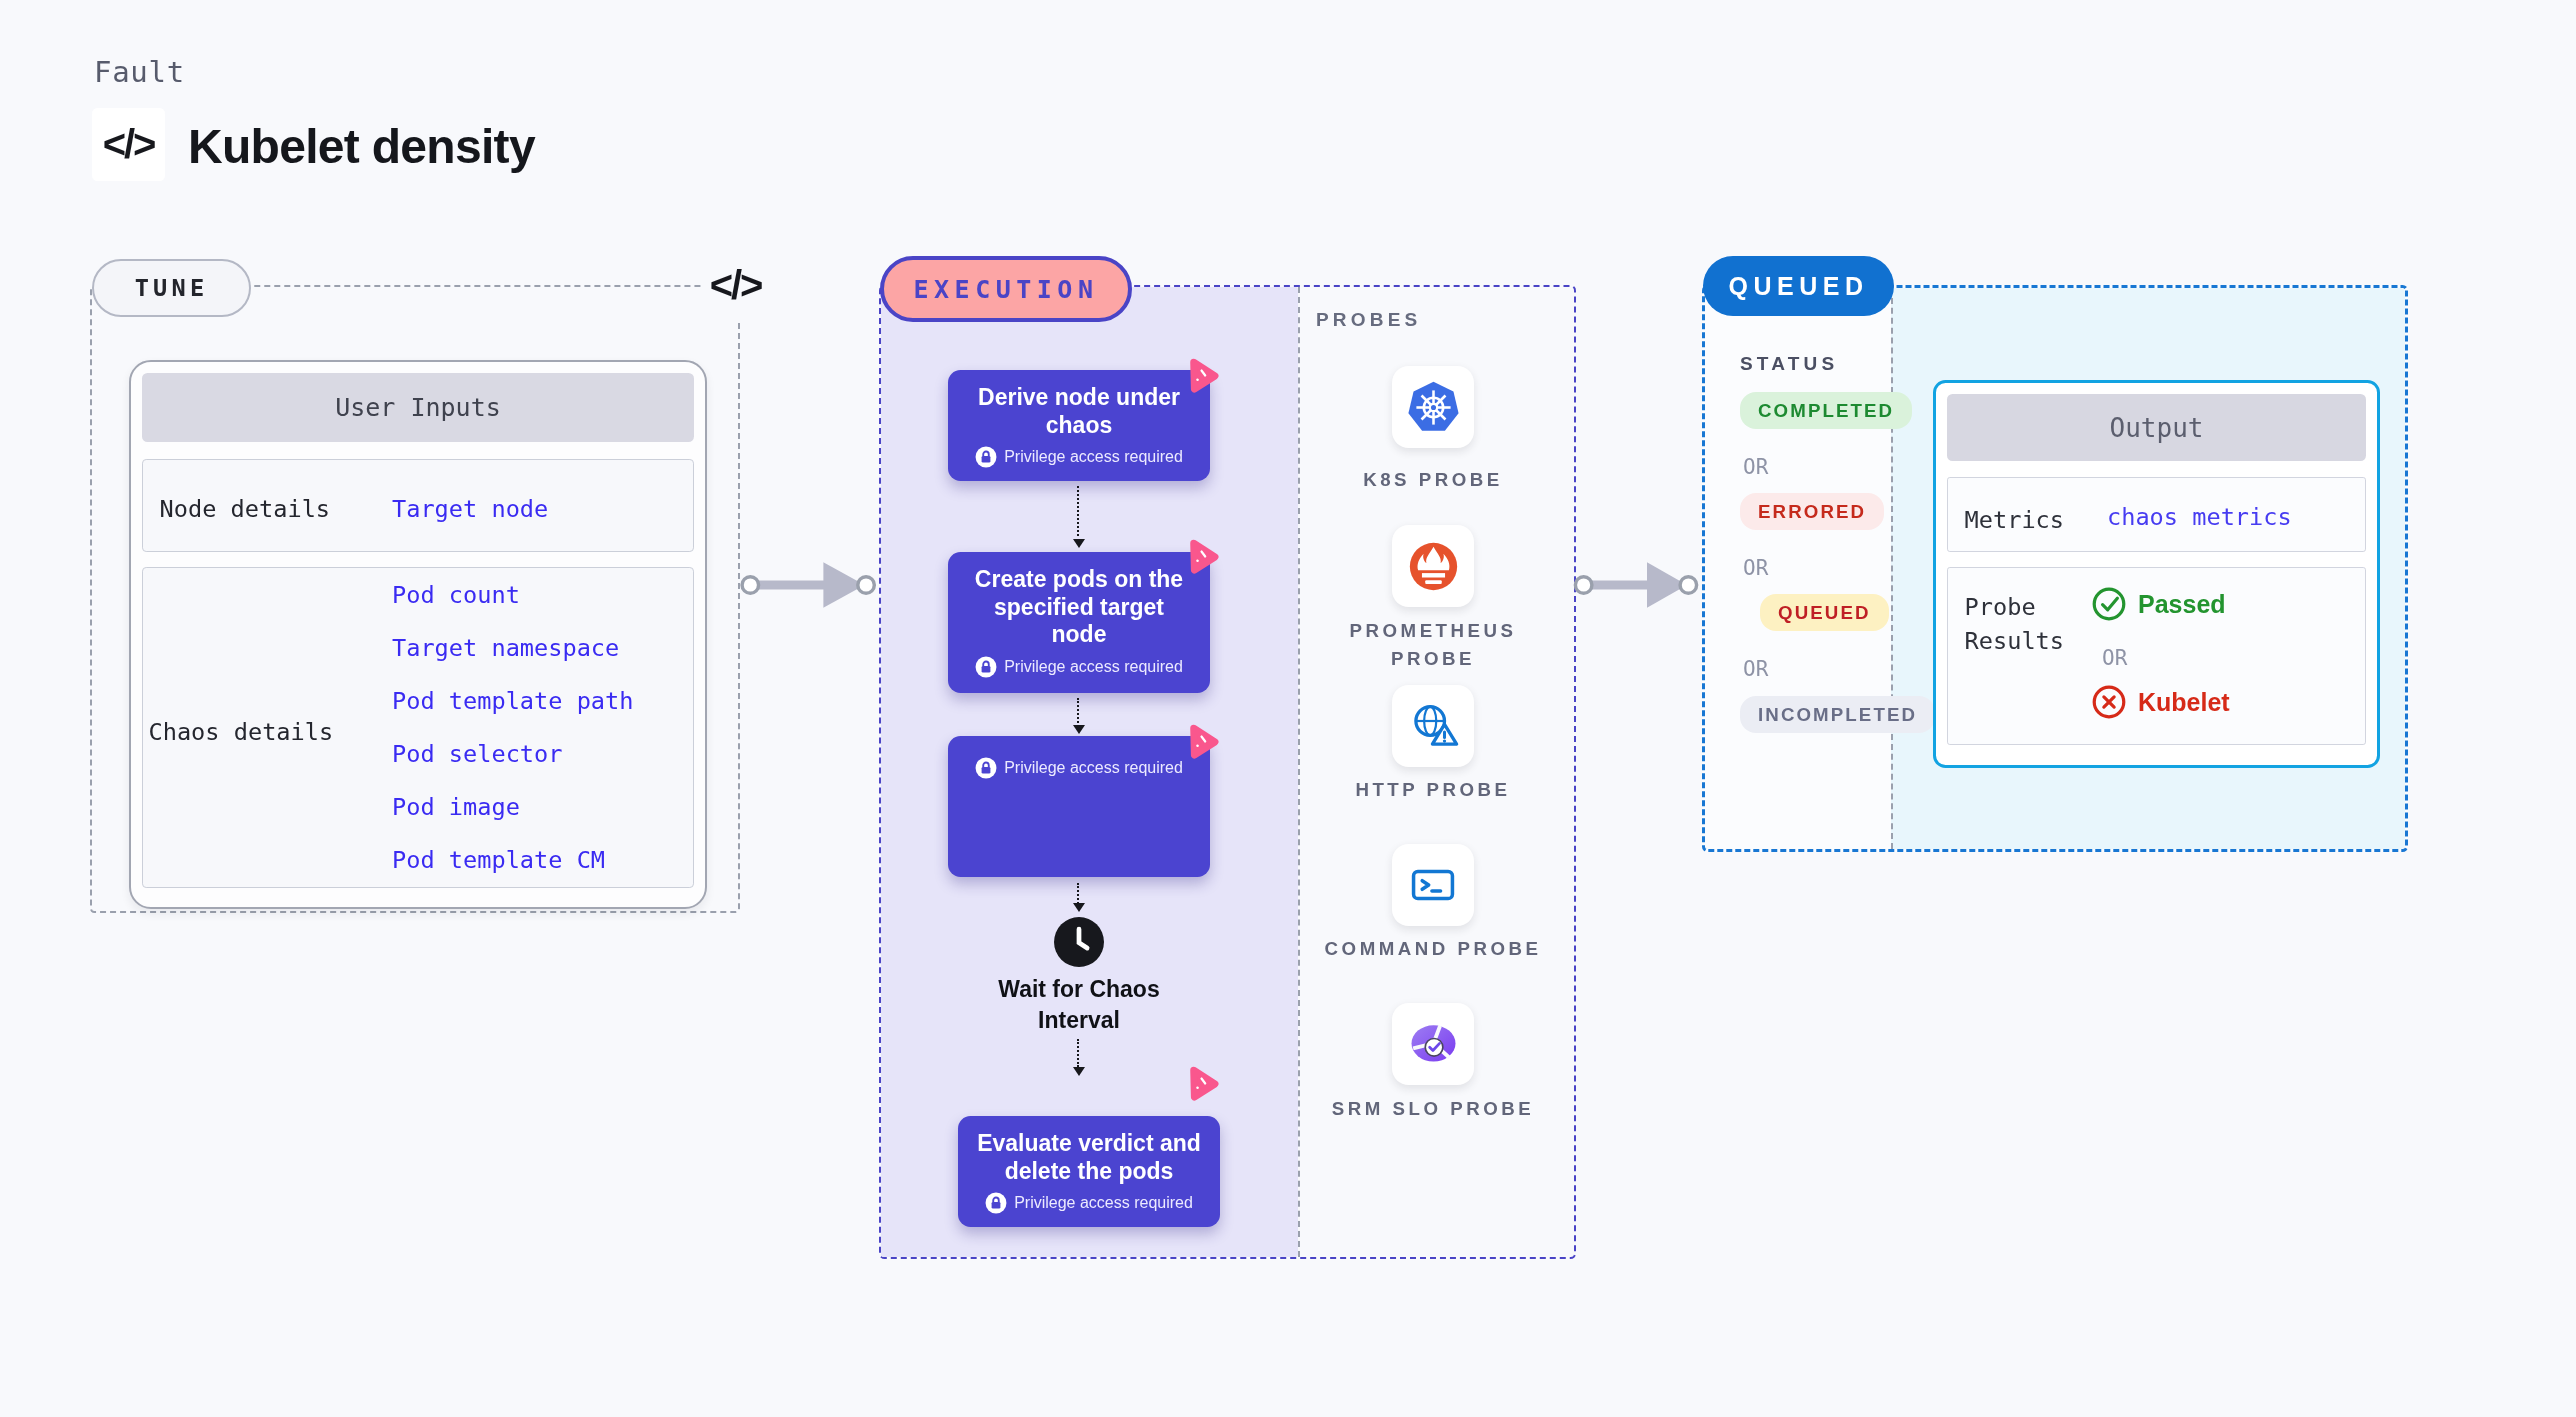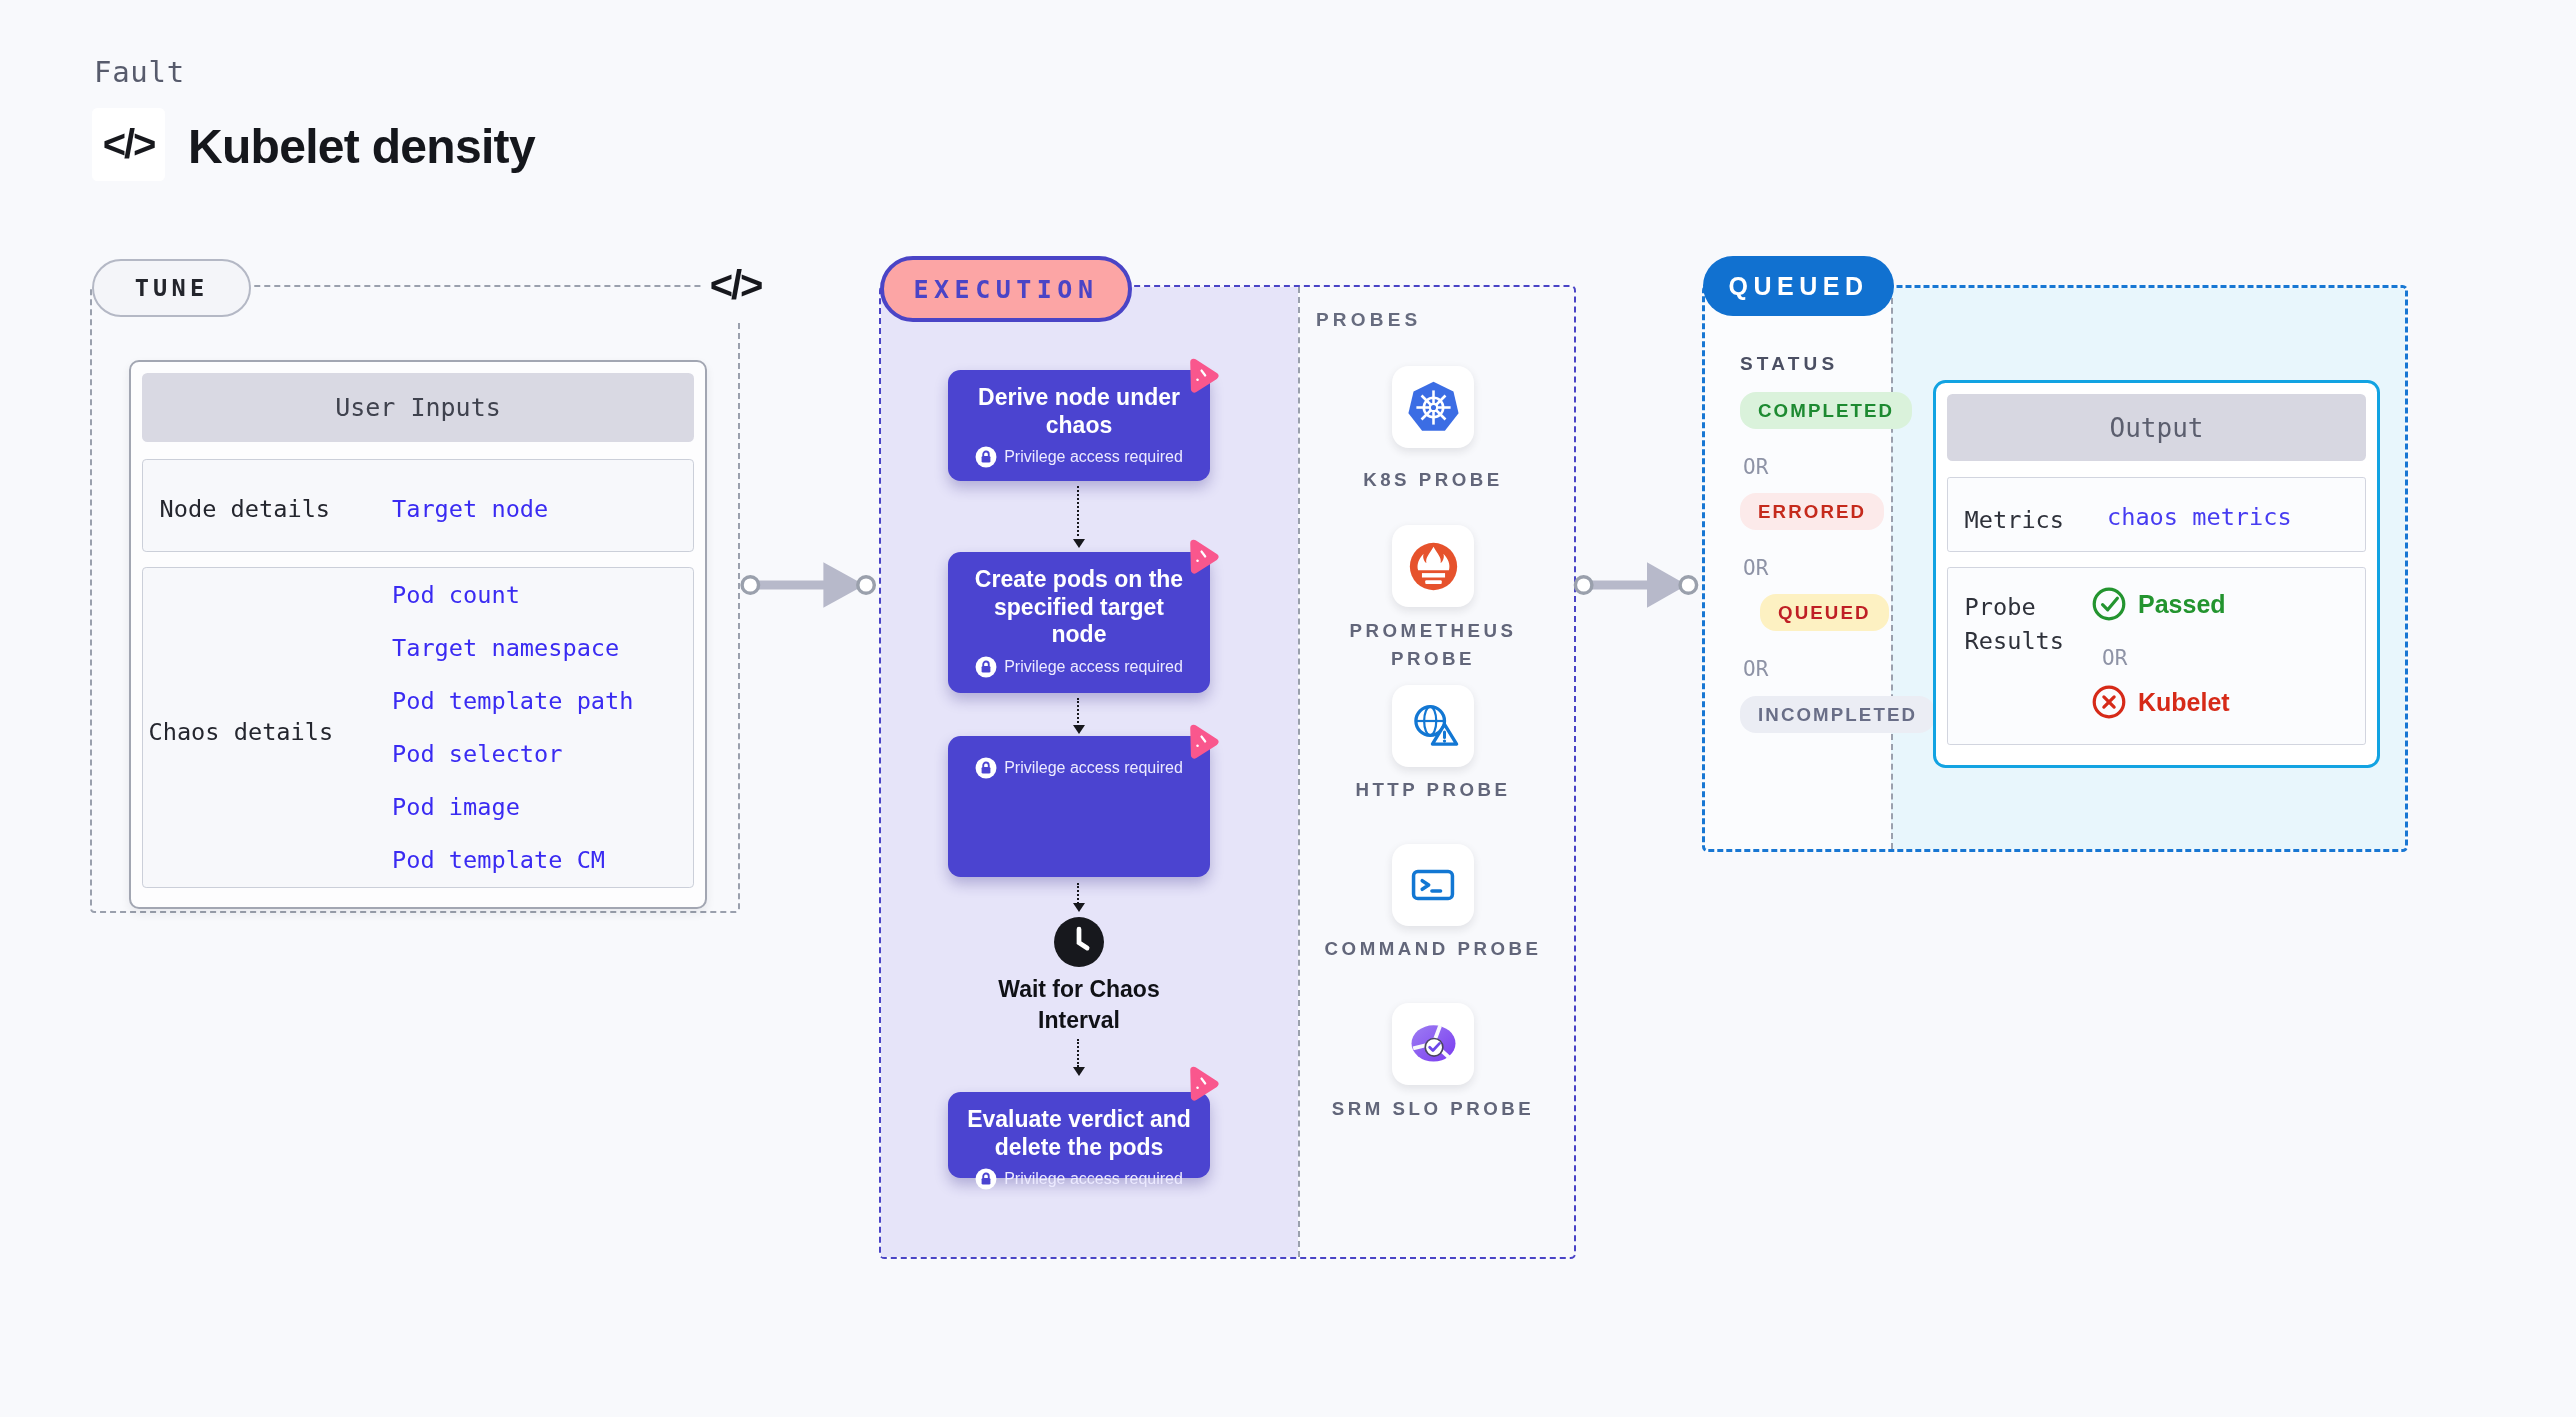--- a/index.html
+++ b/index.html
@@ -22,21 +22,21 @@
   .cyan{background:#e8f6fc;}
   .vdivider-gray{border-left:2.1px dashed #9aa0ad;}
 
   
   .pill{border-radius:33px;letter-spacing:5.5px;font-weight:bold;font-size:25px;}
   .pill-tune{background:#f4f5f9;border:2.8px solid #b4b8c5;color:#23252c;font-size:23.6px;letter-spacing:4.2px;}
   .pill-exec{background:#fca5a5;border:4.2px solid #4a44c6;color:#4a44c6;}
   .pill-result{background:#1171d0;color:#ffffff;font-family:"Liberation Sans",sans-serif;}
 
   
-  .ui-card{background:#fdfdfe;border:2.8px solid #a2a6b2;border-radius:10px;box-shadow:0 4.2px 9.7px rgba(25,28,40,.07);}
+  .ui-card{background:#fdfdfe;border:2.8px solid #a2a6b2;border-radius:22px;box-shadow:0 4.2px 9.7px rgba(25,28,40,.07);}
   .ui-header{background:#d9d9e3;border-radius:5.5px;font-size:25px;color:#3f424e;}
   .ui-row{background:#f7f8fb;border:1.4px solid #cbcfd9;border-radius:4.2px;}
   .ui-label{font-size:23.6px;color:#24262e;}
   .blue-link{font-size:23.6px;color:#3a2bf2;cursor:pointer;}
 
   
   .step{left:948px;width:262px;background:#4b44d0;border-radius:12.5px;color:#fff;text-align:center;
         padding:14px 18px 11px;box-sizing:border-box;box-shadow:0 7px 14px rgba(43,34,130,.28);}
   .step-title{font-size:23px;font-weight:bold;line-height:1.2;}
   .priv{display:flex;align-items:center;justify-content:center;gap:7px;margin-top:7px;}
@@ -146,21 +146,21 @@
   <div class="abs step" style="top:736px;height:141px;">
     <div class="priv">
       <svg width="22" height="22" viewBox="0 0 40 40">
           <circle cx="20" cy="20" r="19" fill="#fff"></circle>
           <rect x="12" y="18" width="16" height="12" rx="2.5" fill="#4b44d0"></rect>
           <path d="M15 18 v-3 a5 5 0 0 1 10 0 v3" stroke="#4b44d0" stroke-width="3.4" fill="none"></path>
         </svg>
       <span class="priv-text">Privilege access required</span>
     </div>
   </div>
-  <div class="abs step" style="top:1092px;height:86px;">
+  <div class="abs step" style="top:1116px;height:111px;margin-left:10px;">
     <div class="step-title">Evaluate verdict and delete the pods</div>
     <div class="priv">
       <svg width="22" height="22" viewBox="0 0 40 40">
           <circle cx="20" cy="20" r="19" fill="#fff"></circle>
           <rect x="12" y="18" width="16" height="12" rx="2.5" fill="#4b44d0"></rect>
           <path d="M15 18 v-3 a5 5 0 0 1 10 0 v3" stroke="#4b44d0" stroke-width="3.4" fill="none"></path>
         </svg>
       <span class="priv-text">Privilege access required</span>
     </div>
   </div>

